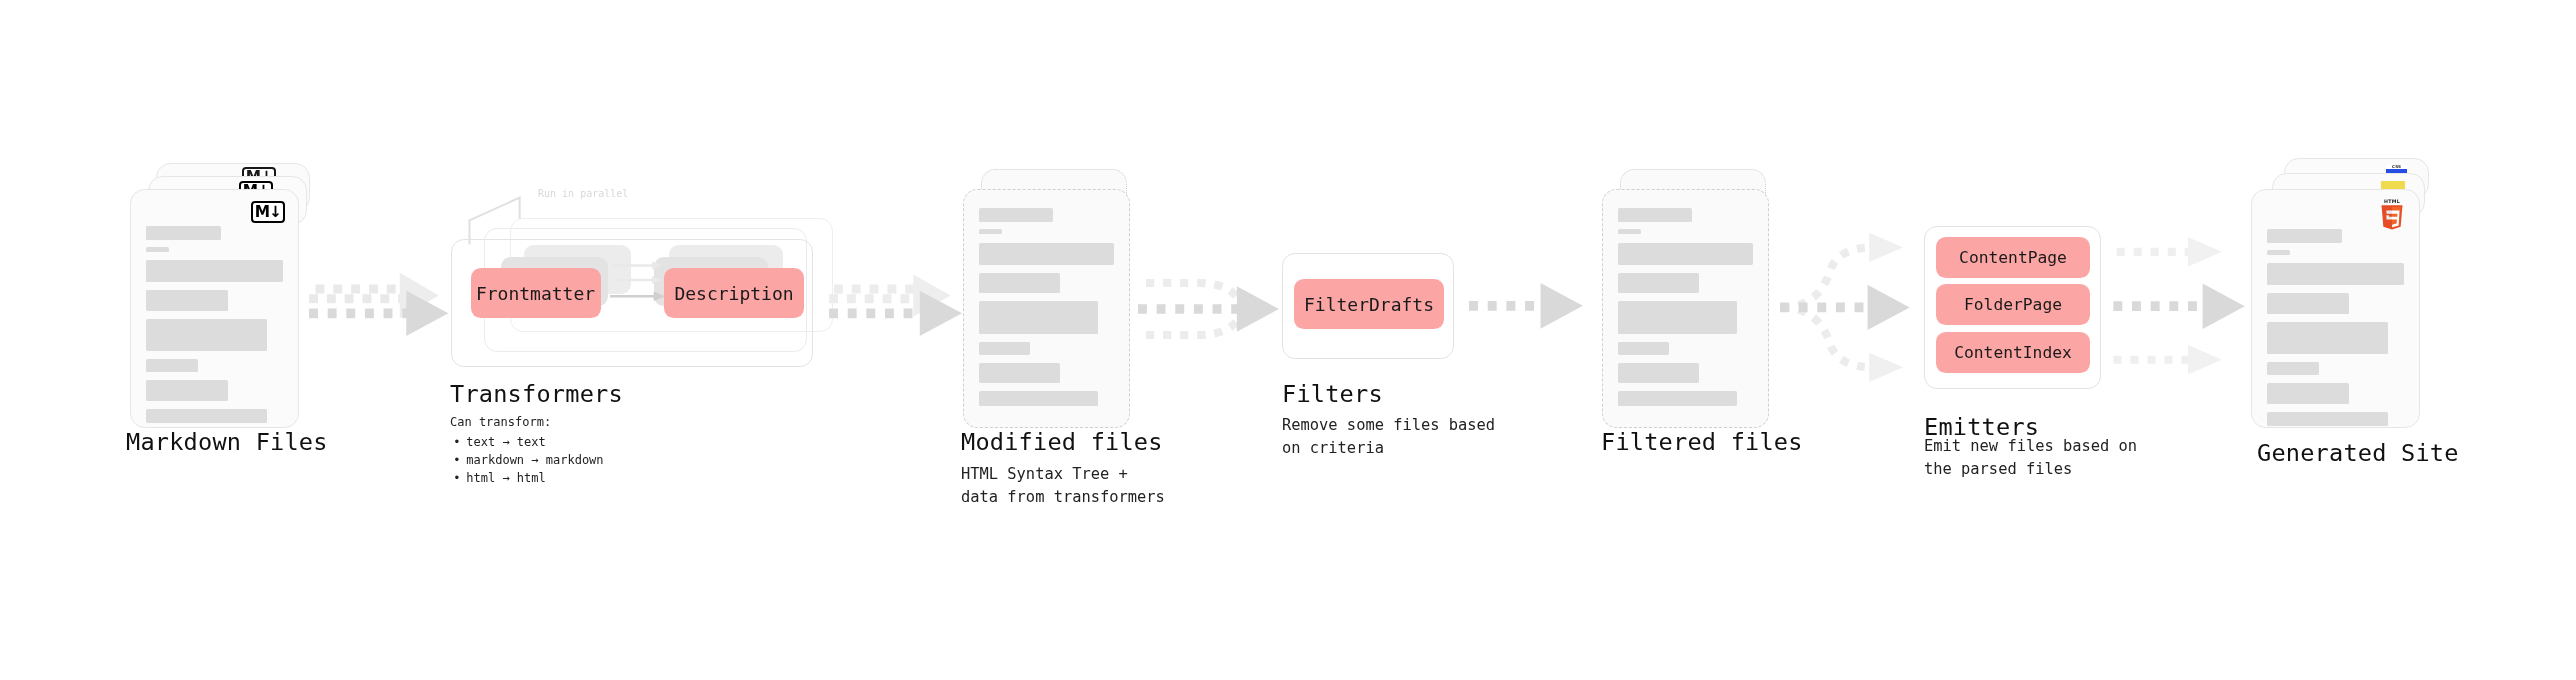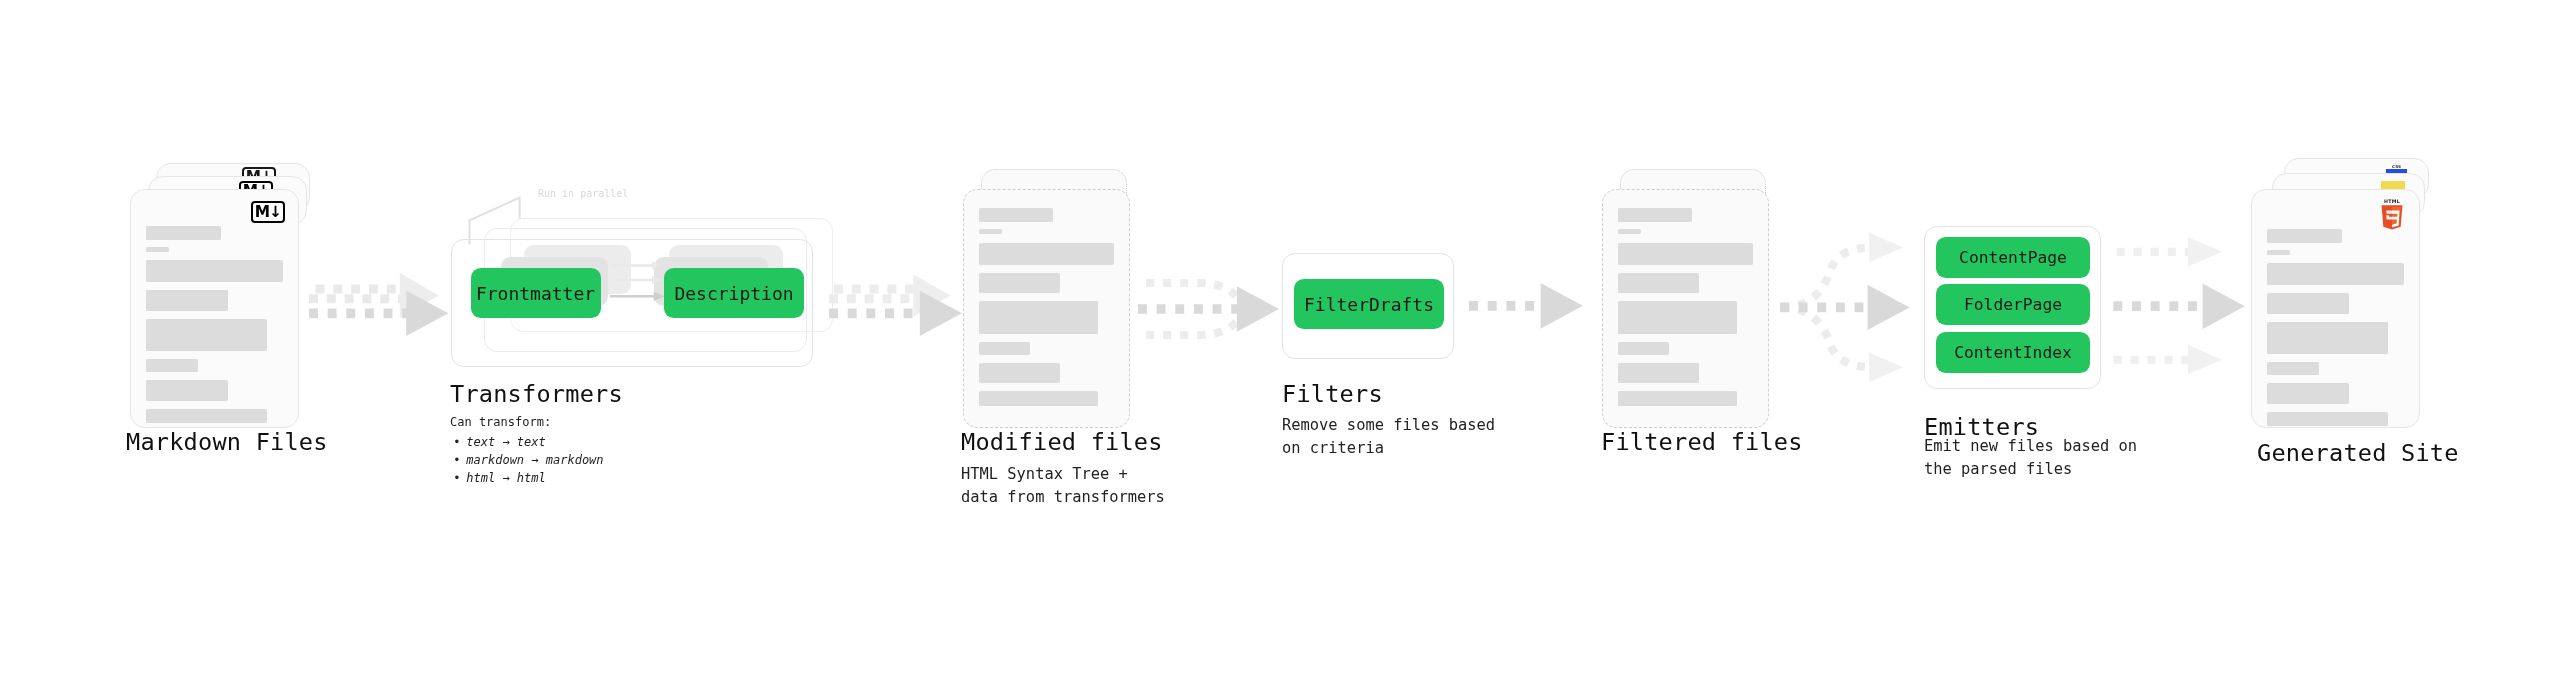--- a/index.html
+++ b/index.html
@@ -115,21 +115,21 @@
   
   .group-box {
     position: absolute;
     border: 1.6px solid #e3e3e3;
     border-radius: 13px;
     background: rgba(255,255,255,0);
     box-sizing: border-box;
   }
   .chip {
     position: absolute;
-    background: #22c55e;
+    background: #fca5a5;
     border-radius: 9.8px;
     display: flex;
     align-items: center;
     justify-content: center;
     color: #1a1a1a;
     font-size: 18px;
     box-sizing: border-box;
     white-space: nowrap;
   }
   .chip.ghost { background: #ececec; color: transparent; }
@@ -157,21 +157,21 @@
     white-space: nowrap;
   }
   .bullet-list {
     position: absolute;
     font-size: 12px;
     color: #222;
     line-height: 1.52;
   }
   .bullet-list .lead { margin: 0 0 1.6px 0; }
   .bullet-list ul { margin: 0; padding-left: 16.3px; list-style: none; }
-  .bullet-list li { position: relative; white-space: nowrap; font-style: italic; }
+  .bullet-list li { position: relative; white-space: nowrap; }
   .bullet-list li::before {
     content: "\2022";
     position: absolute;
     left: -13px;
     color: #222;
   }
 </style>
 </head>
 <body>
 

